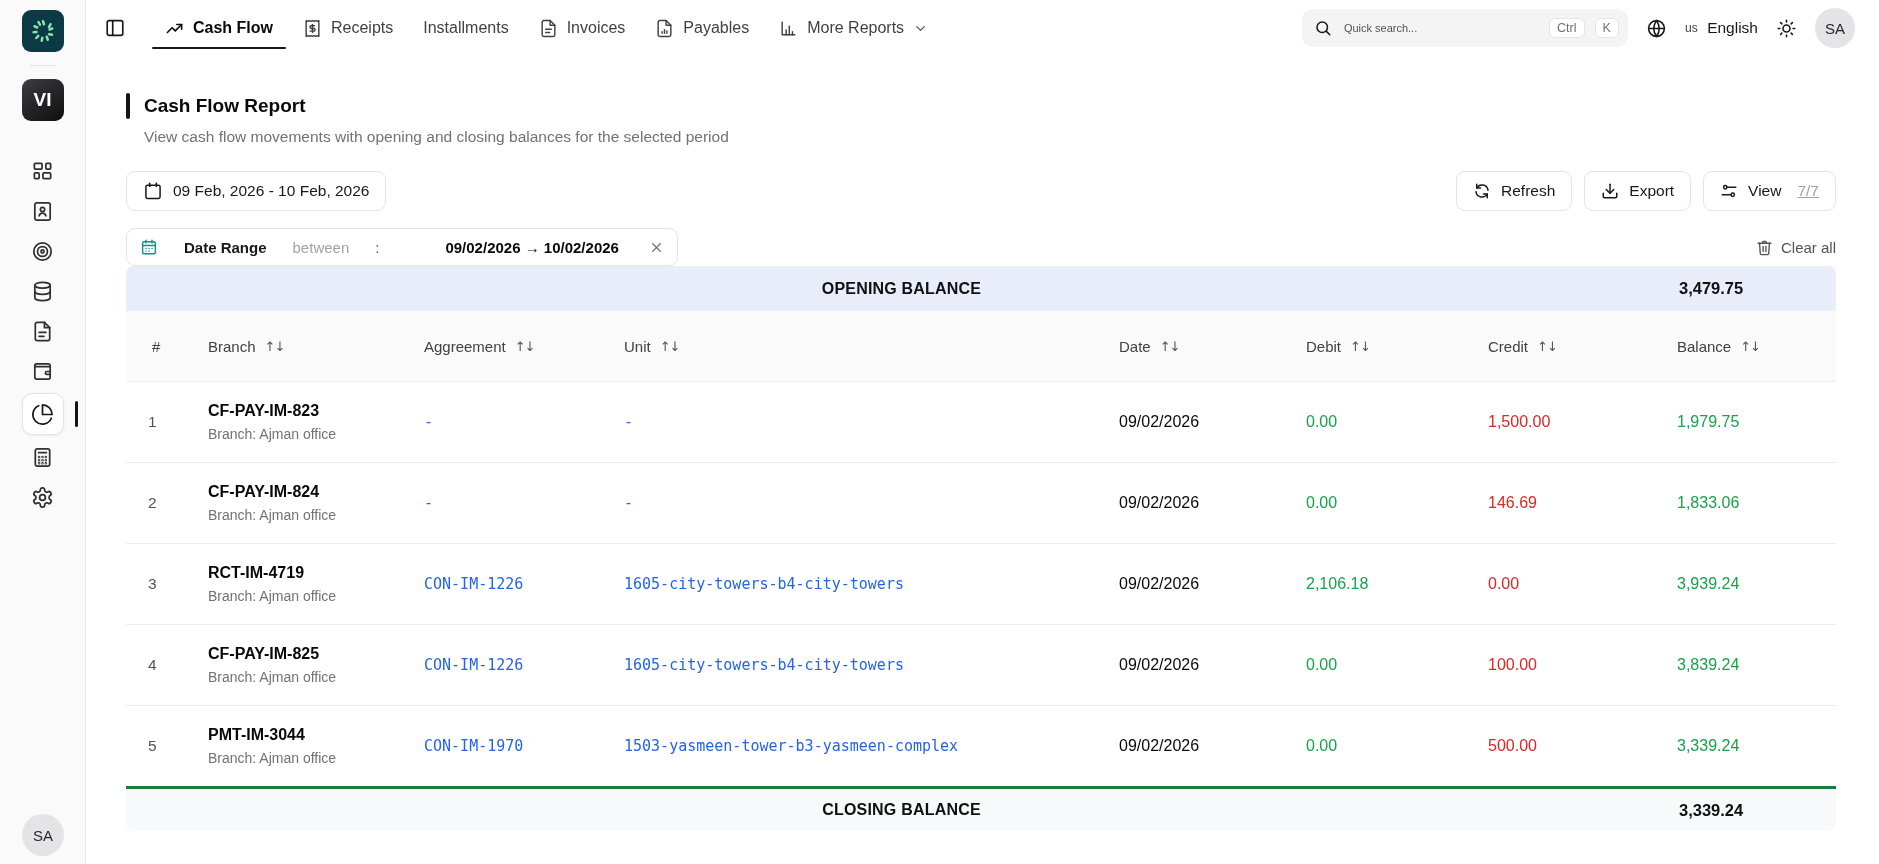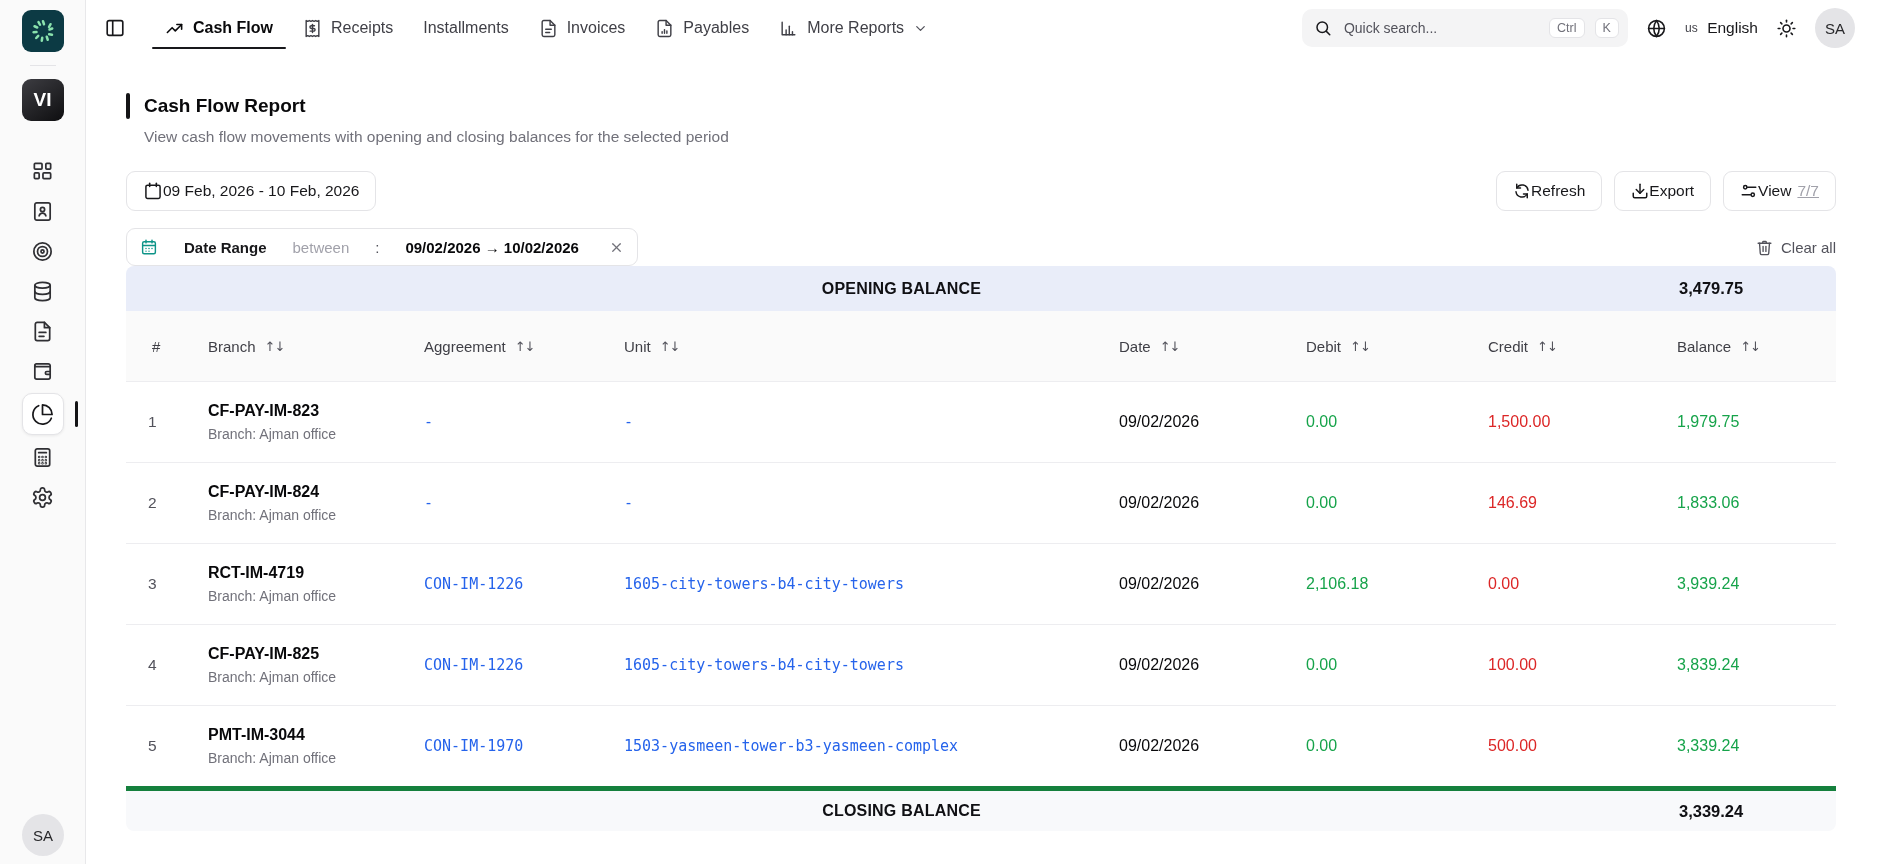--- a/index.html
+++ b/index.html
@@ -35,61 +35,61 @@
     color:#3f3f46; cursor:pointer; }
   .tabs { display:flex; align-items:center; margin-left:24px; height:56px;text-align:right; }
   .tab { display:flex; align-items:center; gap:9px; padding:0 15px; height:56px; font-size:16px;
     color:#3f3f46; position:relative; cursor:pointer; white-space:nowrap; }
   .tab.active { font-weight:700; color:#09090b; }
   .tab.active::after { content:""; position:absolute; left:2px; right:2px; bottom:7px; height:2.5px;
     background:#18181b; border-radius:2px; }
   .header-right { margin-left:auto; display:flex; align-items:center; gap:18px; }
   .search { display:flex; align-items:center; gap:10px; background:#f4f4f5; border-radius:10px; height:38px;
     padding:0 9px 0 12px; width:326px; }
-  .search input { border:none; background:transparent; outline:none; font-size:14px; color:#18181b;
+  .search input { border:none; background:transparent; outline:none; font-size:11px; color:#18181b;
     flex:1; min-width:0; font-family:"Liberation Sans", sans-serif; }
   .search input::placeholder { color:#52525b; }
   .kbd { background:#fff; border:1px solid #e4e4e7; border-radius:6px; font-size:12.5px; color:#71717a;
     padding:3px 7px; line-height:1; }
   .lang { display:flex; align-items:center; gap:9px; cursor:pointer; }
   .lang-code { font-size:12px; color:#3f3f46; letter-spacing:.3px; }
   .lang-label { font-size:15.5px; color:#18181b; font-weight:500; }
   .avatar { width:40px; height:40px; border-radius:50%; background:#e4e4e7; color:#27272a;
     font-size:15px; font-weight:500; display:flex; align-items:center; justify-content:center; cursor:pointer; }
 
   
   .content { padding:0 43px 0 40px; }
   .title-block { margin-top:37px; }
   .title-row { display:flex; align-items:center; gap:14px; }
   .title-bar { width:4px; height:26px; background:#141416; border-radius:2px; }
   .page-title { font-size:19px; font-weight:700; color:#09090b; }
   .page-subtitle { font-size:15.5px; color:#71717a; margin-top:9px; padding-left:18px; }
 
   .controls { margin-top:25px; display:flex; align-items:center; justify-content:space-between; }
-  .btn { display:flex; align-items:center; gap:0; height:40px; padding:0 16px; border:1px solid #e4e4e7;
+  .btn { display:flex; align-items:center; gap:10px; height:40px; padding:0 16px; border:1px solid #e4e4e7;
     border-radius:9px; background:#fff; font-size:15.5px; color:#18181b; font-weight:500; cursor:pointer;
     font-family:"Liberation Sans", sans-serif; }
   .btn .count { color:#a1a1aa; font-weight:400; margin-left:6px;text-decoration:underline; }
   .controls-right { display:flex; gap:12px; }
 
   .filters { margin-top:17px; display:flex; align-items:center; justify-content:space-between; }
   .chip { display:inline-flex; align-items:center; gap:26px; height:38px; padding:0 13px;
     border:1px solid #e4e4e7; border-radius:9px; font-size:15px; background:#fff; }
   .chip .f-label { font-weight:600; color:#18181b; }
   .chip .f-op { color:#a1a1aa; }
   .chip .f-colon { color:#52525b; }
-  .chip .f-value { font-weight:700; color:#09090b; }
+  .chip .f-value { font-weight:700; color:#09090b;margin-left:40px; }
   .chip .chip-close { color:#71717a; cursor:pointer; display:flex; margin-left:4px; }
   .clear-all { display:flex; align-items:center; gap:8px; color:#52525b; font-size:15px; cursor:pointer; }
 
   
   .table { width:1710px; border-radius:8px; overflow:hidden; }
   .summary-row { display:grid; grid-template-columns:1551px 1fr; align-items:center; height:45px; }
   .summary-row.opening { background:#e9edf9; }
-  .summary-row.closing { background:#f8f9fb; border-top:5px solid #15803d; }
+  .summary-row.closing { background:#f8f9fb; border-top:3px solid #15803d; }
   .summary-label { text-align:center; font-size:16px; font-weight:700; color:#101014; letter-spacing:.2px; }
   .summary-value { font-size:16.5px; font-weight:700; color:#101014; padding-left:2px; }
 
   .grid-row { display:grid; grid-template-columns:82px 216px 200px 495px 187px 182px 189px 1fr; align-items:center; }
   .thead { height:70px; background:#fafafa; }
   .th { font-size:15px; color:#3f3f46; font-weight:500; display:flex; align-items:center; gap:9px; cursor:pointer; }
   .th-index { padding-left:26px; cursor:default; }
   .sort { font-size:13px; color:#52525b; letter-spacing:-1px; font-family:"DejaVu Sans", sans-serif; }
 
   .data-row { height:81px; border-top:1px solid #ededf0; background:#fff; }

